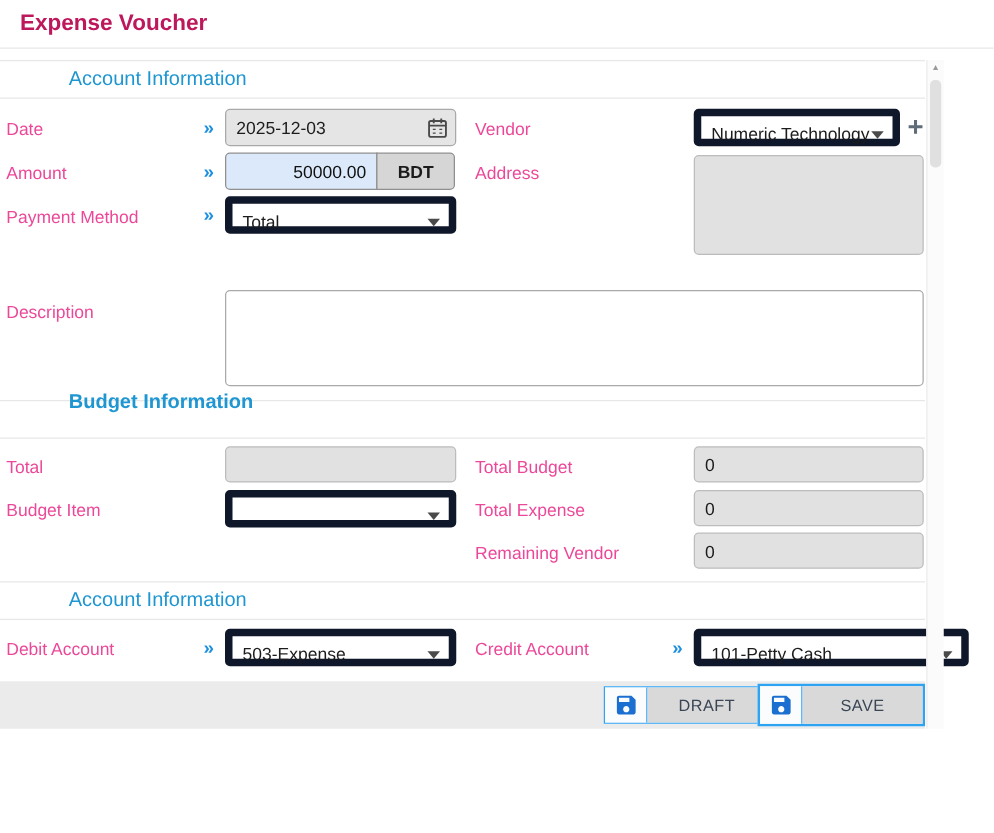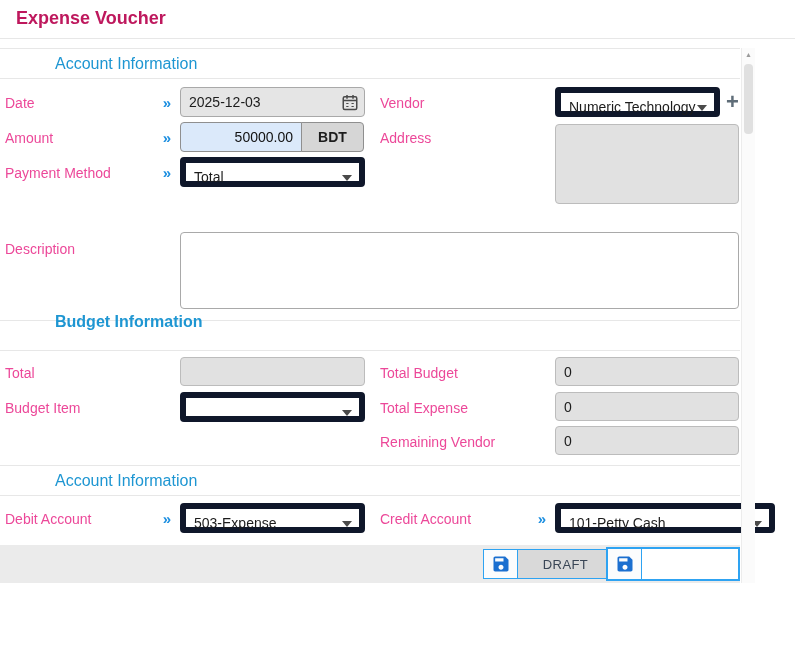--- a/index.html
+++ b/index.html
@@ -124,18 +124,19 @@
       </svg>
   </span>
   <span class="btn-label">DRAFT</span>
 </div>
 <div class="btn" style="left:606px;top:547px;width:134px;height:34px;border:2px solid #2ea3f2;">
   <span class="btn-icon">
     <svg width="20" height="20" viewBox="0 0 24 24">
         <path fill="#1b6fd0" d="M17 3H5c-1.1 0-2 .9-2 2v14c0 1.1.9 2 2 2h14c1.1 0 2-.9 2-2V7l-4-4zm-5 16c-1.66 0-3-1.34-3-3s1.34-3 3-3 3 1.34 3 3-1.34 3-3 3zm3-10H5V5h10v4z"></path>
       </svg>
   </span>
+  <span class="btn-label">SAVE</span>
 </div>
 
 <div class="scroll-track">
   <span class="scroll-arrow">▲</span>
   <div class="scroll-thumb"></div>
 </div>
 
 </body></html>

